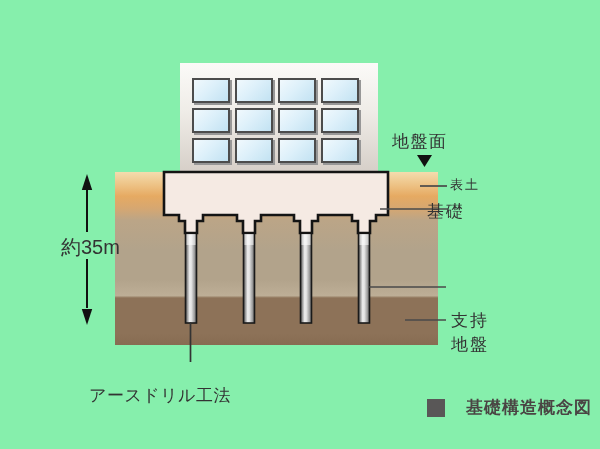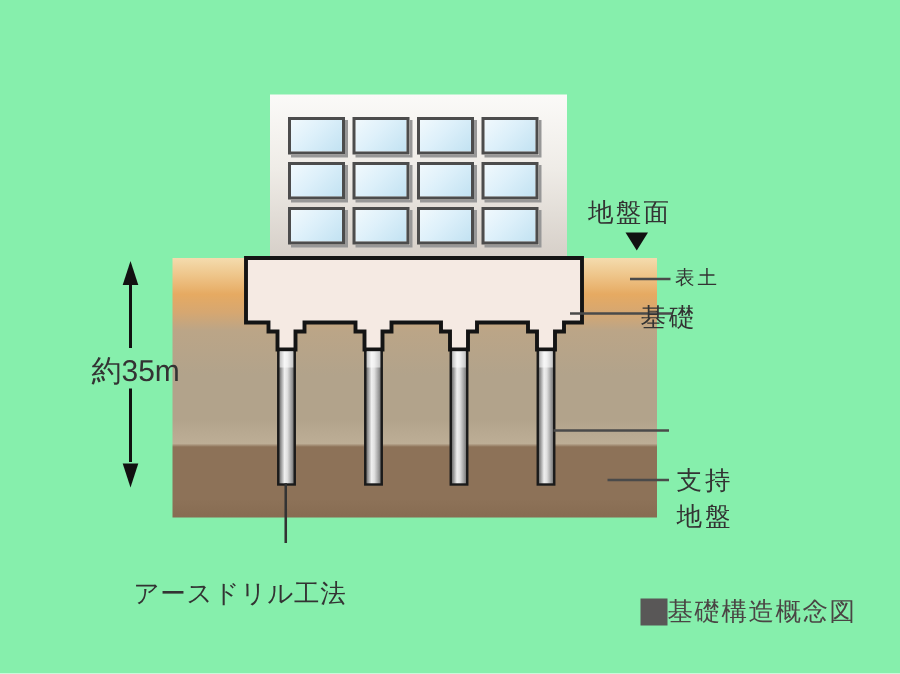--- a/index.html
+++ b/index.html
@@ -44,22 +44,22 @@
   
   .lbl{position:absolute;white-space:nowrap;color:#333;}
   #lbl-ground-surface{left:392px;top:130px;font-size:17px;letter-spacing:1.5px;}
   #lbl-topsoil{left:450px;top:176px;font-size:13px;letter-spacing:2px;}
   #lbl-foundation{left:427px;top:200px;font-size:17px;letter-spacing:2px;}
   #lbl-pile{left:451px;top:277px;font-size:17px;letter-spacing:0.5px;}
   #lbl-bearing{left:451px;top:309px;font-size:17px;letter-spacing:2px;line-height:24px;}
   #lbl-depth{left:28px;top:234px;font-size:20px;margin-left:33px;}
   #lbl-method{left:89px;top:384px;font-size:17px;letter-spacing:0.5px;}
   #caption{
-    position:absolute;left:427px;top:396px;display:flex;align-items:center;gap:0;
-    font-size:17px;letter-spacing:1px;color:#4a4544;
+    position:absolute;left:427px;top:396px;display:flex;align-items:center;gap:21px;
+    font-size:17px;letter-spacing:1px;color:#4a4544;font-weight:bold;
   }
   #caption-square{width:18px;height:18px;background:#595757;flex:0 0 auto;}
 </style>
 </head>
 <body>
 
 <div id="canvas">
 
   <div id="ground"></div>
 

